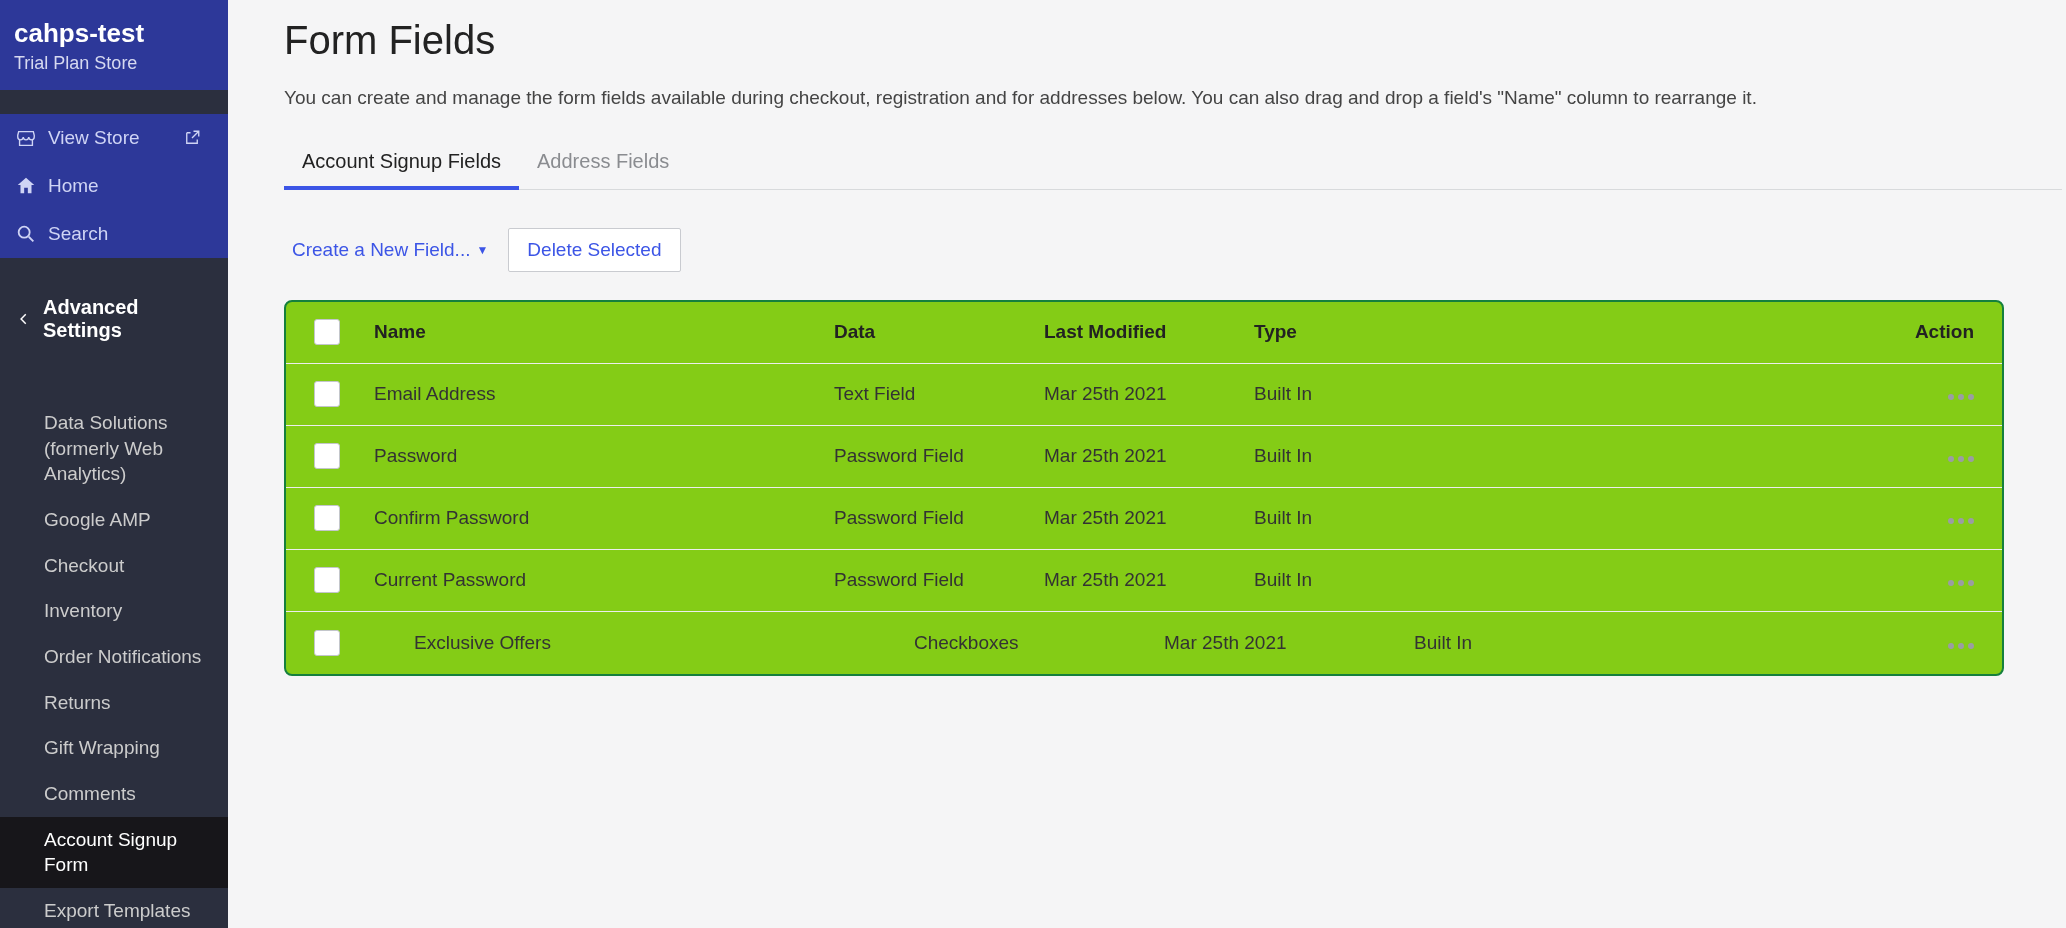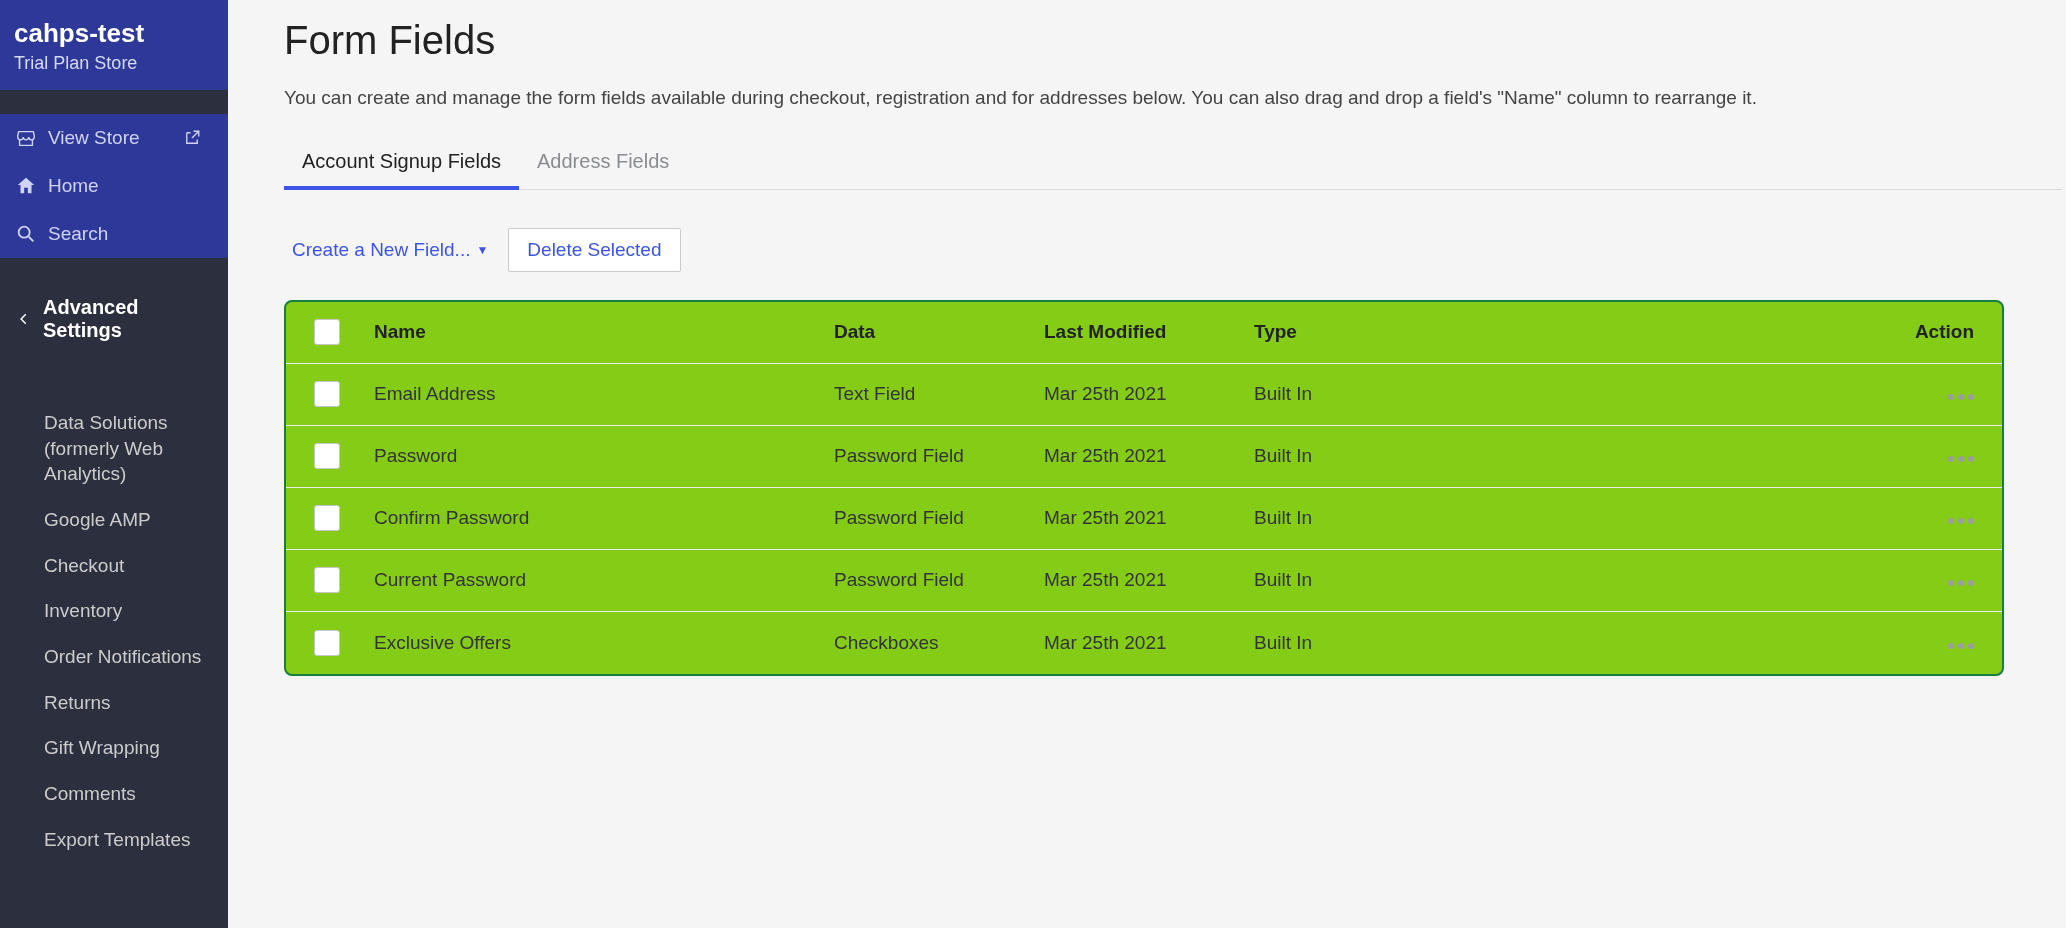--- a/index.html
+++ b/index.html
@@ -162,21 +162,21 @@
     max-width: 1720px;
   }
   .trow {
     display:grid;
     grid-template-columns: 78px 460px 210px 210px 200px 1fr;
     align-items:center;
     border-bottom:1px solid #eceded;
     min-height:62px;
     padding: 10px 0;
   }
-  .trow:last-child { border-bottom:none; }
+  .trow:last-child { border-bottom:none;gap:40px; }
   .thead {
     font-weight:700;
     color:#222;
   }
   .cell { padding: 0 10px; }
   .cell.action { text-align:right; padding-right:28px; }
   .checkbox {
     width:26px;height:26px;
     border:1px solid #c3c6cb;
     border-radius:3px;
@@ -245,20 +245,21 @@
   </div>
   <div class="sub-list" id="sub-list">
       <div class="sub-item">Data Solutions (formerly Web Analytics)</div>
       <div class="sub-item">Google AMP</div>
       <div class="sub-item">Checkout</div>
       <div class="sub-item">Inventory</div>
       <div class="sub-item">Order Notifications</div>
       <div class="sub-item">Returns</div>
       <div class="sub-item">Gift Wrapping</div>
       <div class="sub-item">Comments</div>
+      <div class="sub-item active">Account Signup Form</div>
       <div class="sub-item">Export Templates</div>
     </div>
 </div>
 
 <div class="main">
   <h1 class="page-title">Form Fields</h1>
   <p class="page-desc">You can create and manage the form fields available during checkout, registration and for addresses below. You can also drag and drop a field's "Name" column to rearrange it.</p>
 
   <div class="tabs" id="tabs">
       <div class="tab active">Account Signup Fields</div>

